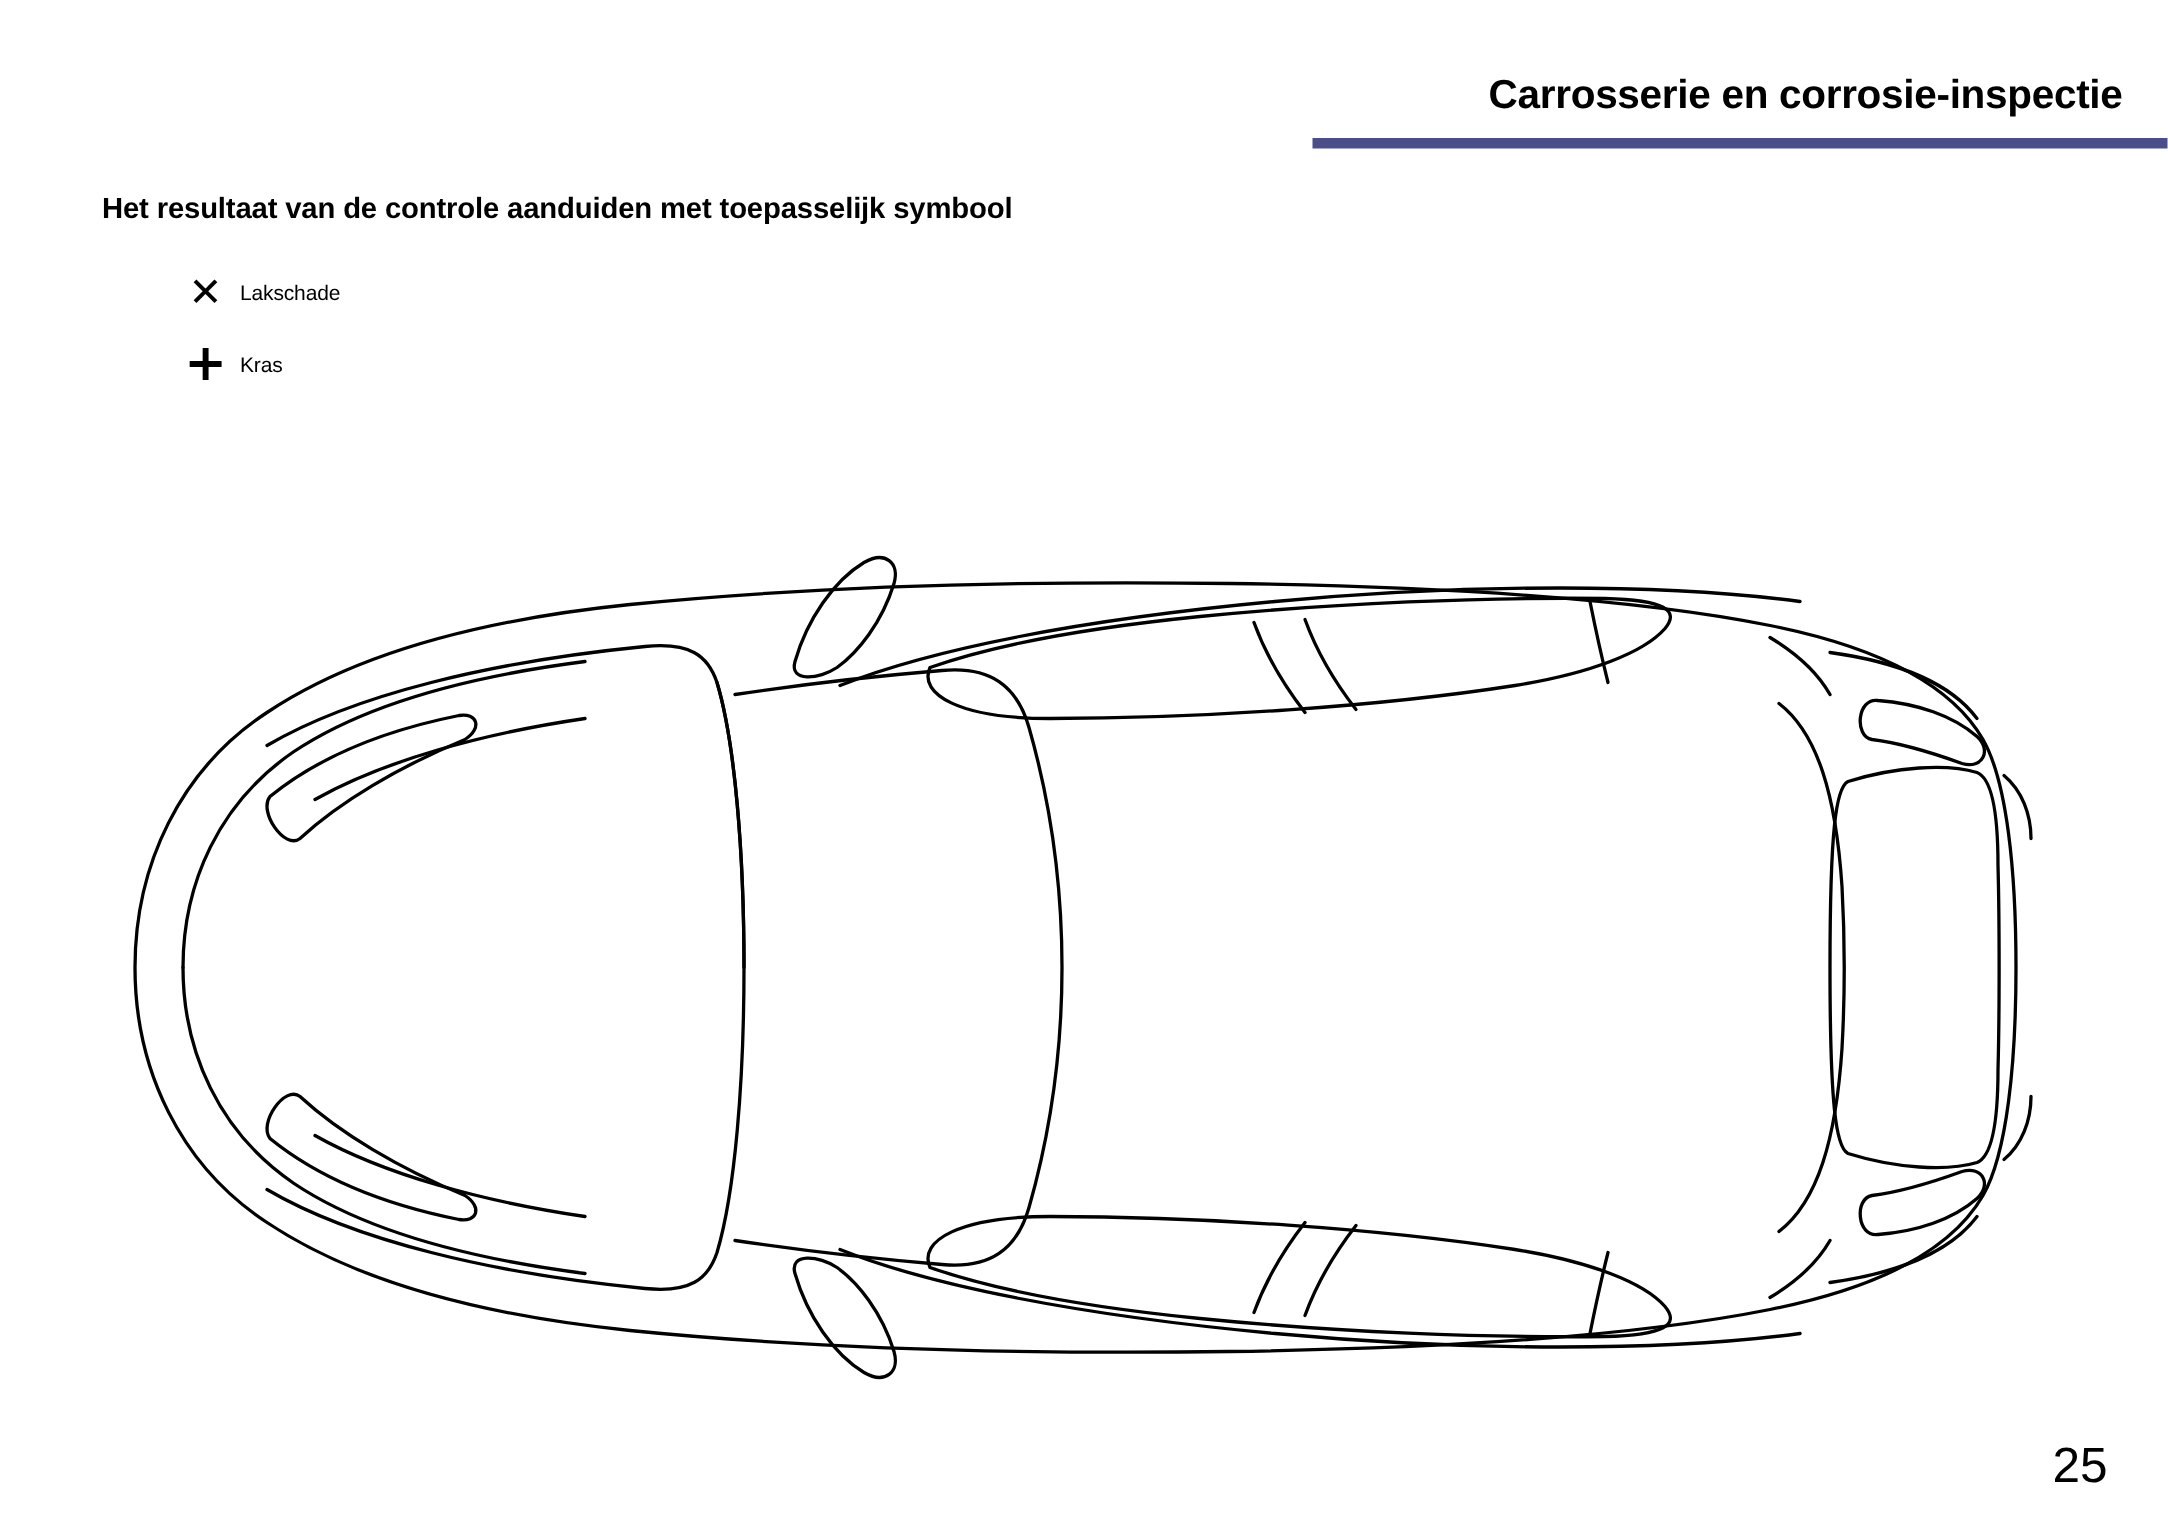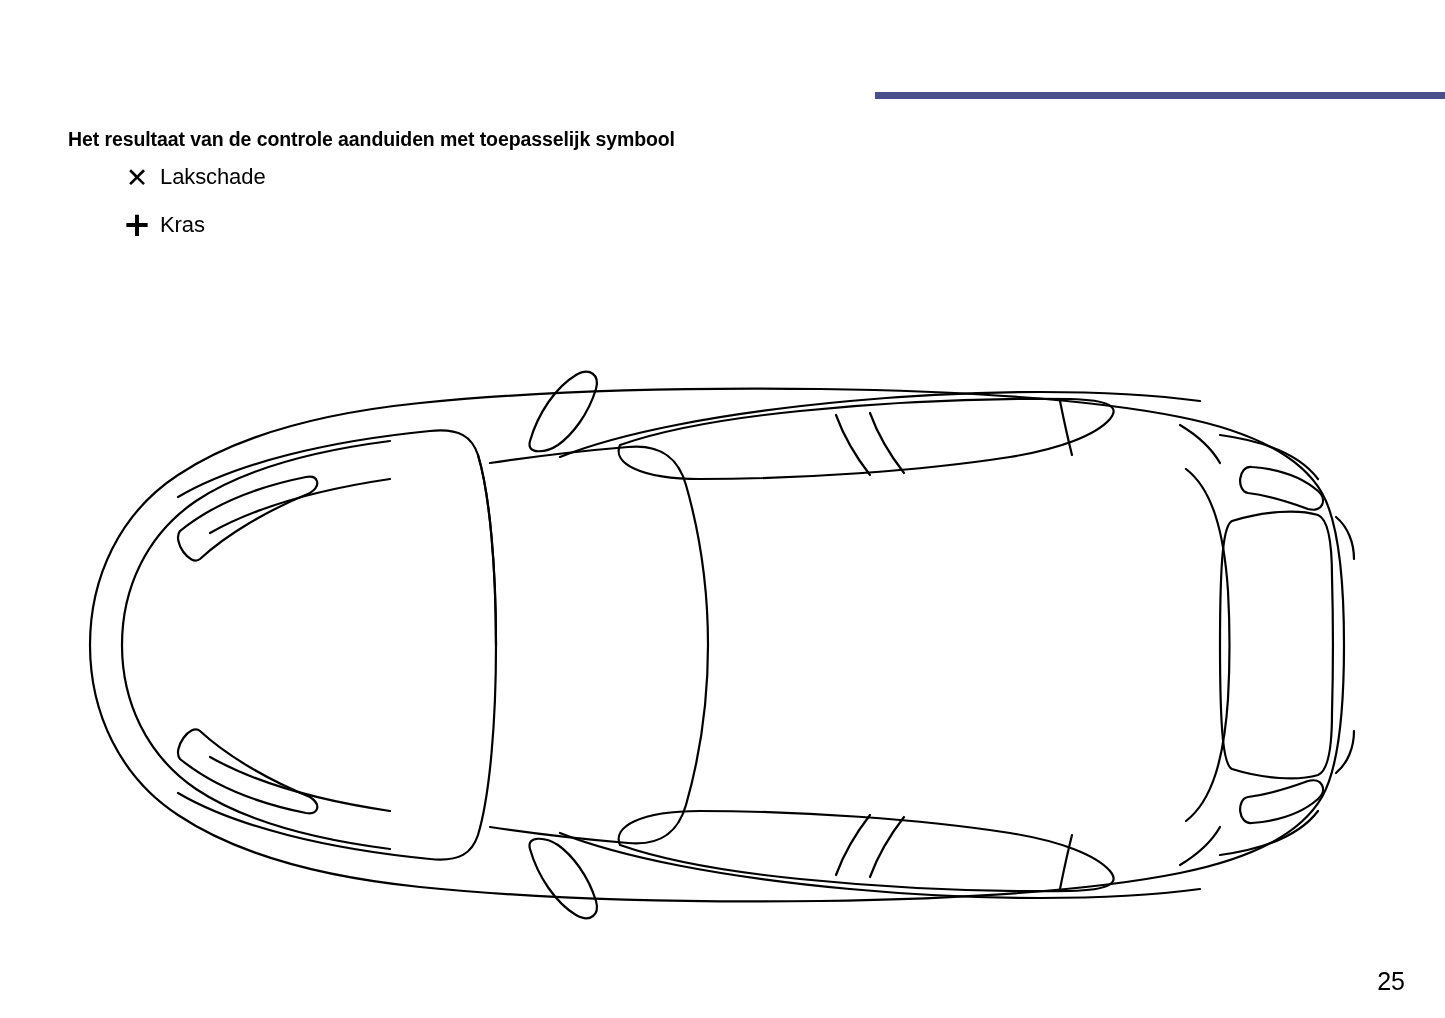--- a/index.html
+++ b/index.html
@@ -45,21 +45,21 @@
   
   .legend-block {
     position: absolute;
     top: 128px;
     left: 68px;
     width: 900px;
   }
   .legend-heading {
     font-size: 19.5px;
     font-weight: bold;
-    margin: 0 0 2px 0;
+    margin: 0 0 20px 0;
     letter-spacing: -0.1px;
   }
   .legend-grid {
     position: relative;
     margin-left: 46px;
   }
   .legend-row {
     display: flex;
     align-items: flex-start;
     height: 48px;
@@ -71,21 +71,21 @@
   }
   .legend-item.col1 { width: 420px; }
   .legend-symbol {
     width: 46px;
     min-width: 46px;
     display: flex;
     align-items: center;
     justify-content: center;
   }
   .legend-label {
-    font-size: 22px;
+    font-size: 14px;
     line-height: 1;
     letter-spacing: -0.1px;
   }
   .sym-x {
     font-size: 27px;
     font-weight: 500;
     line-height: 1;
     font-family: "DejaVu Sans", sans-serif;
   }
   .sym-plus {
@@ -125,27 +125,28 @@
     display: block;
     width: 100%;
     height: 100%;
   }
 
   
   .page-number {
     position: absolute;
     right: 40px;
     bottom: 22px;
-    font-size: 25px;
+    font-size: 33px;
   }
 </style>
 </head>
 <body>
 
 <div class="page-header">
+  <div class="header-title">Carrosserie en corrosie-inspectie</div>
   <div class="header-rule"></div>
 </div>
 
 <div class="legend-block">
   <div class="legend-heading">Het resultaat van de controle aanduiden met toepasselijk symbool</div>
 
   <div class="legend-grid">
 
     <div class="legend-row">
       <div class="legend-item col1">

